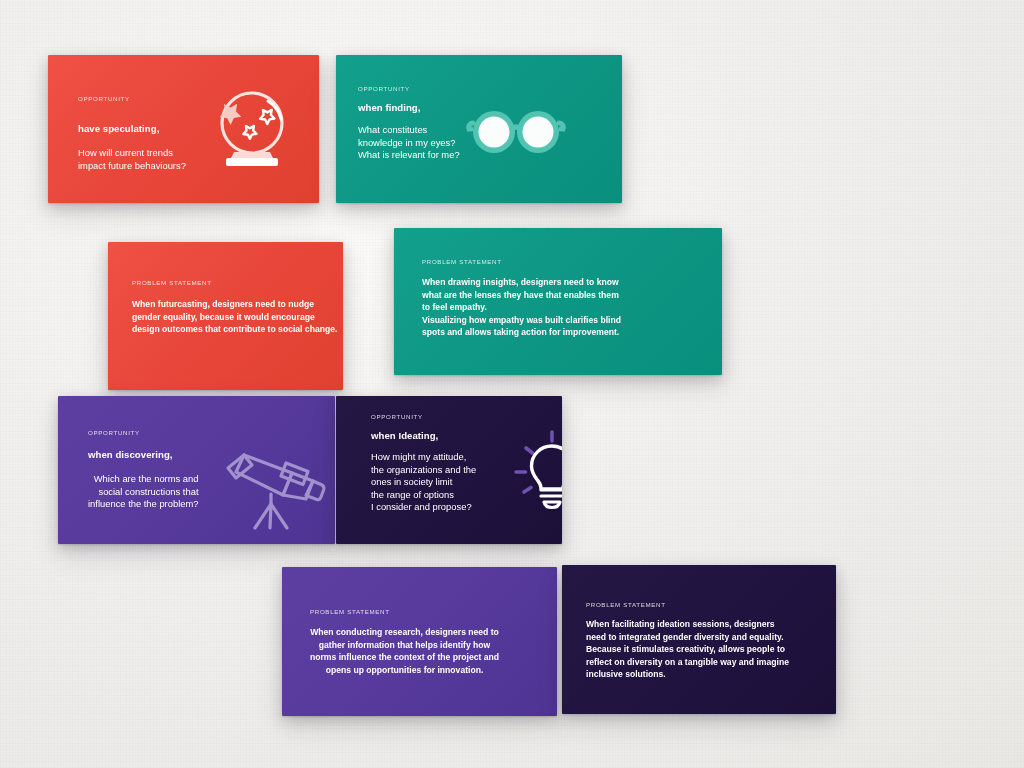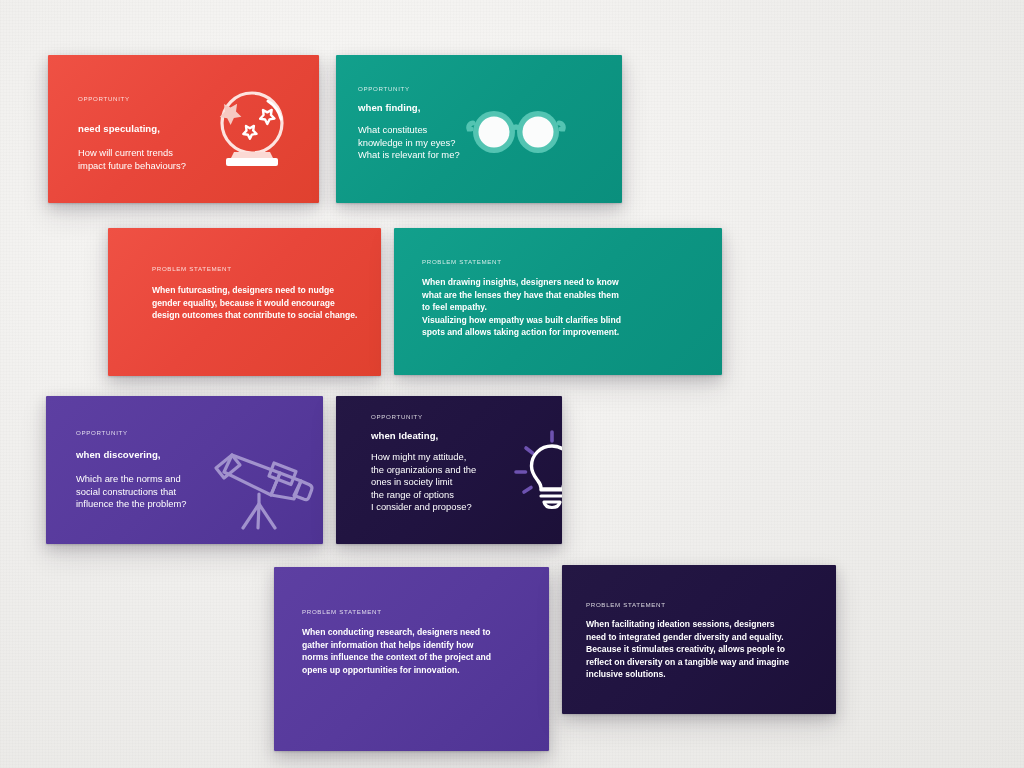--- a/index.html
+++ b/index.html
@@ -92,25 +92,25 @@
   }
 
   .icon {
     position: absolute;
   }
   .icon svg { display: block; }
 
   
   #card-speculating { left: 48px;  top: 55px;  width: 271px; height: 148px; }
   #card-finding     { left: 336px; top: 55px;  width: 286px; height: 148px; }
-  #card-futurcast   { left: 108px; top: 228px; width: 273px; height: 148px; padding-left: 20px; }
+  #card-futurcast   { left: 108px; top: 242px; width: 235px; height: 148px; }
   #card-insights    { left: 394px; top: 228px; width: 328px; height: 147px; }
-  #card-discovering { left: 46px;  top: 396px; width: 277px; height: 148px; }
+  #card-discovering { left: 58px;  top: 396px; width: 277px; height: 148px; text-align: right; }
   #card-ideating    { left: 336px; top: 396px; width: 226px; height: 148px; }
-  #card-research    { left: 274px; top: 567px; width: 275px; height: 184px; }
+  #card-research    { left: 282px; top: 567px; width: 275px; height: 149px; text-align: center; }
   #card-facilitate  { left: 562px; top: 565px; width: 274px; height: 149px; text-decoration: underline; }
 
   
   #card-speculating .kicker   { left: 30px; top: 40px; }
   #card-speculating .phase    { left: 30px; top: 68px; }
   #card-speculating .question { left: 30px; top: 92px; }
   #card-speculating .icon     { left: 158px; top: 33px; }
 
   #card-finding .kicker   { left: 22px; top: 30px; }
   #card-finding .phase    { left: 22px; top: 47px; }
@@ -140,21 +140,21 @@
   #card-facilitate .statement { left: 24px; top: 53px; }
 </style>
 </head>
 <body>
 
 <div id="board">
 
   <div class="card c-red" id="card-speculating">
     <div class="card-inner">
       <div class="kicker">OPPORTUNITY</div>
-      <div class="phase">need speculating,</div>
+      <div class="phase">have speculating,</div>
       <div class="question">How will current trends
 impact future behaviours?</div>
       <div class="icon">
         <svg width="88" height="84" viewBox="0 0 88 84" fill="none">
           <circle cx="46" cy="35" r="30" stroke="#fde3df" stroke-width="3.2" fill="none"></circle>
           <path d="M62 13 a30 30 0 0 1 13 18" stroke="#ffffff" stroke-width="3" stroke-linecap="round" fill="none"></path>
           <path d="M18 16 l6.5 3.6 l6.6 -3.8 l-1.1 7.6 l5.4 5.4 l-7.5 1.3 l-3.3 6.9 l-3.4 -6.8 l-7.5 -1.2 l5.3 -5.5 z" fill="#f6c9c2"></path>
           <path d="M57 22 l4.3 2.4 l4.4 -2.5 l-0.8 5 l3.6 3.6 l-5 0.9 l-2.2 4.6 l-2.2 -4.5 l-5 -0.8 l3.5 -3.7 z" fill="none" stroke="#ffffff" stroke-width="2.4" stroke-linejoin="round"></path>
           <path d="M40 38 l3.9 2.2 l4 -2.3 l-0.7 4.6 l3.3 3.3 l-4.6 0.8 l-2 4.2 l-2 -4.1 l-4.6 -0.7 l3.2 -3.4 z" fill="none" stroke="#ffffff" stroke-width="2.4" stroke-linejoin="round"></path>
           <path d="M28 64 h36 l3 6 h-42 z" fill="#fbd9d4"></path>

